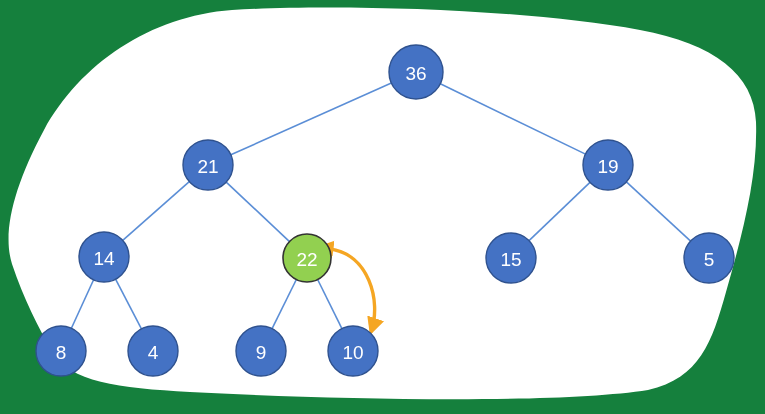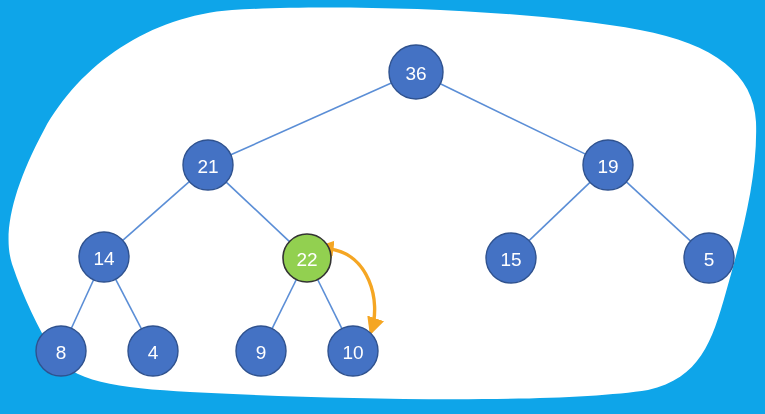--- a/index.html
+++ b/index.html
@@ -10,21 +10,21 @@
   body {
     width: 765px;
     height: 414px;
     overflow: hidden;
     font-family: "Liberation Sans", sans-serif;
   }
   #canvas-root {
     position: relative;
     width: 765px;
     height: 414px;
-    background: #0ea5e9;
+    background: #15803d;
   }
   svg.diagram {
     display: block;
     width: 765px;
     height: 414px;
   }
   .node-label {
     font-family: "Liberation Sans", sans-serif;
     font-size: 19px;
     fill: #ffffff;

